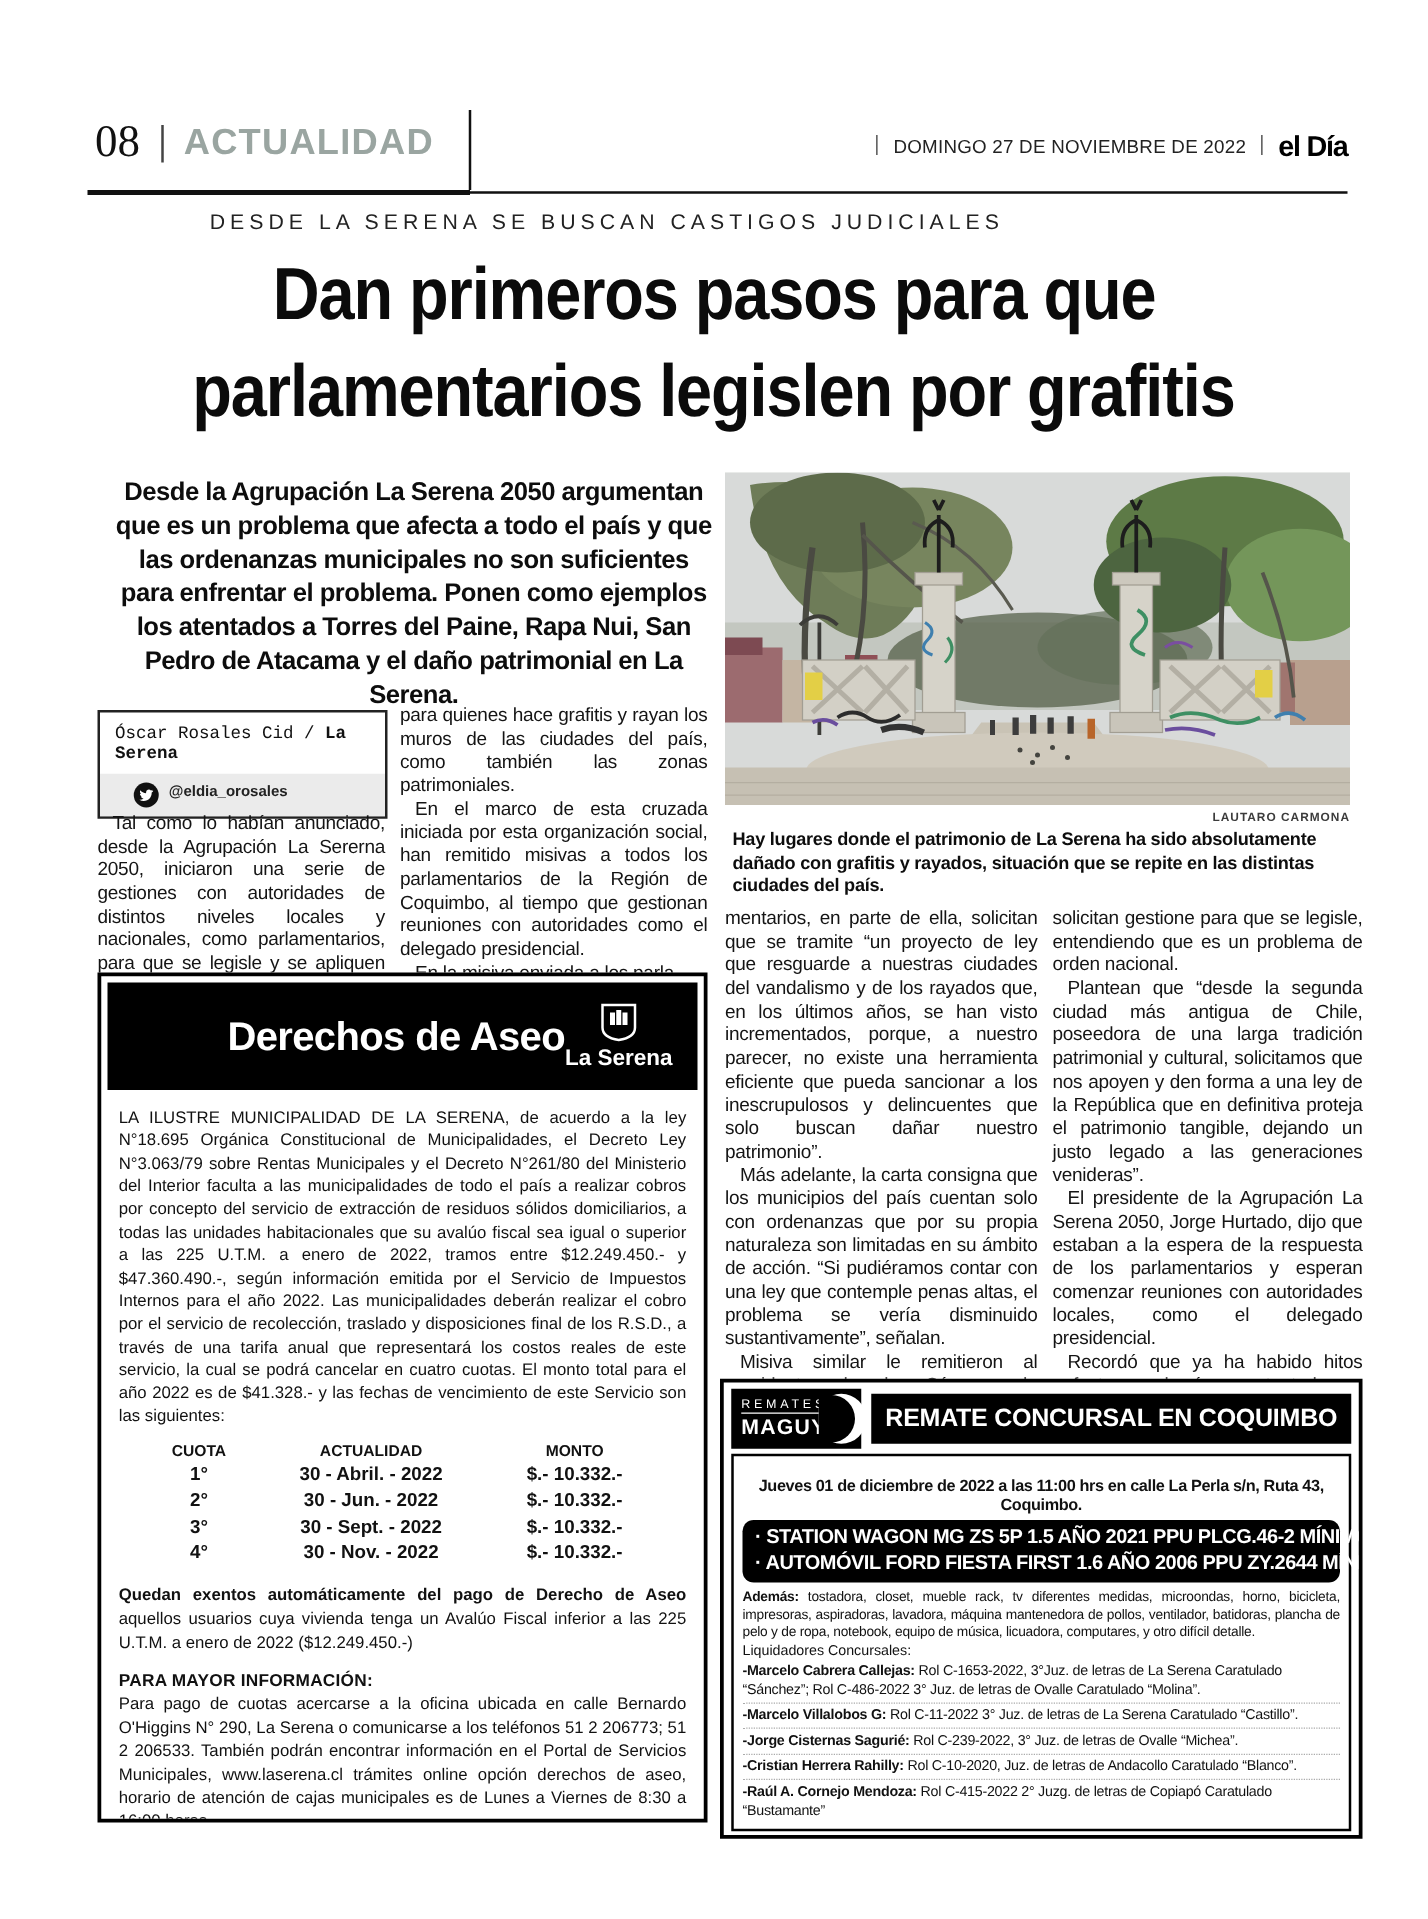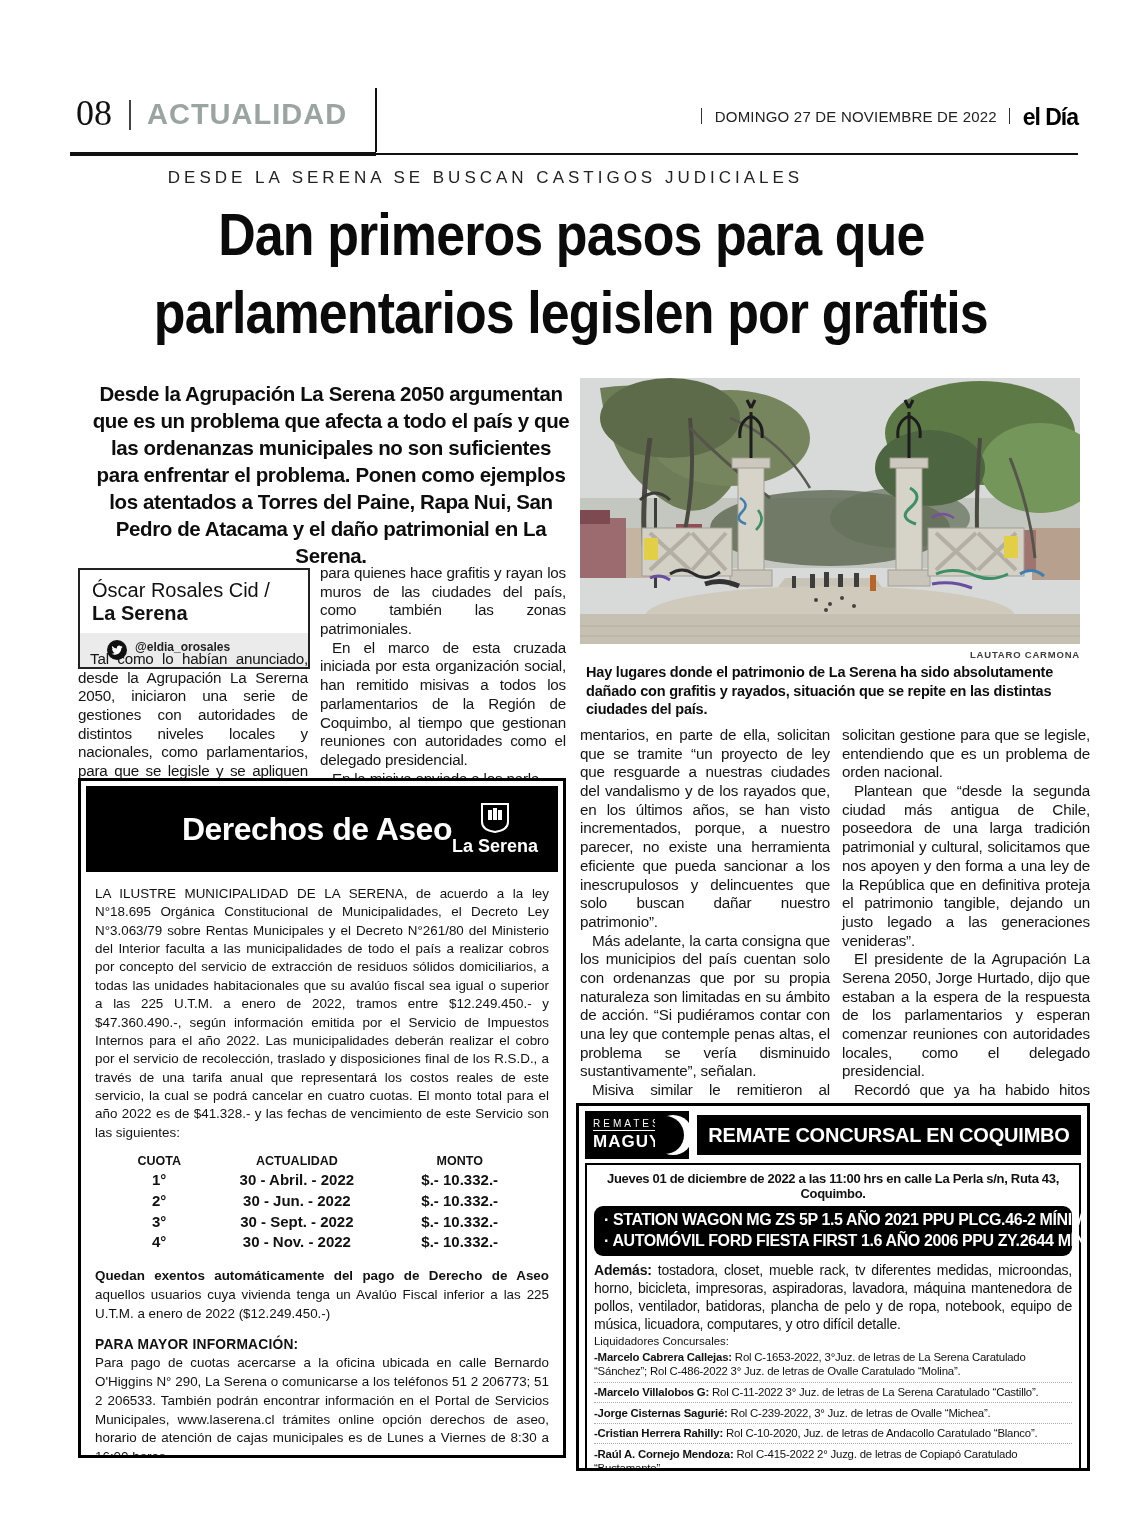--- a/index.html
+++ b/index.html
@@ -21,21 +21,21 @@
   .headline{left:0;top:196px;width:1142px;text-align:center;font-weight:bold;color:#0b0b0b;
             font-size:59px;line-height:1.33;letter-spacing:-1px;}
   .headline span{display:inline-block;transform:scaleX(0.88);transform-origin:center;}
 
   
   .lede{left:92px;top:380px;width:478px;text-align:center;font-weight:bold;
         font-size:20.5px;line-height:1.32;letter-spacing:-0.4px;color:#0d0d0d;}
 
   
   .byline{left:78px;top:568px;width:228px;border:2px solid #222;background:#fff;}
-  .byline-top{padding:9px 10px 8px 12px;font-family:Liberation Sans, sans-serif;font-size:20px;color:#111;}
+  .byline-top{padding:9px 10px 8px 12px;font-family:Liberation Mono, monospace;font-size:14px;color:#111;}
   .byline-top b{font-weight:bold;}
   .byline-bot{background:#ebebeb;padding:7px 10px 7px 27px;display:flex;align-items:flex-start;gap:8px;}
   .twicon{width:20px;height:20px;border-radius:50%;background:#111;display:flex;align-items:center;justify-content:center;}
   .twicon svg{width:12px;height:12px;fill:#fff;}
   .handle{font-size:12px;font-weight:bold;color:#222;}
 
   
   .col{font-size:15.2px;line-height:1.23;letter-spacing:-0.2px;text-align:justify;color:#141414;}
   .col p{margin:0;text-indent:12px;}
   .col.cont p:first-child{text-indent:0;}
@@ -73,26 +73,26 @@
   .remate{left:576px;top:1103px;width:514px;height:368px;border:3px solid #000;box-sizing:border-box;
           background:#fff;overflow:hidden;}
   .rem-hdr{margin:5px 6px 4px 6px;display:flex;align-items:center;gap:8px;}
   .rem-logo{position:relative;width:104px;height:48px;background:#000;color:#fff;flex:0 0 auto;
             display:flex;flex-direction:column;justify-content:center;padding-left:8px;box-sizing:border-box;}
   .rem-logo .l1{font-size:10px;letter-spacing:3px;border-bottom:1px solid #fff;display:inline-block;width:74px;padding-bottom:1px;}
   .rem-logo .l2{font-size:17px;font-weight:bold;letter-spacing:1px;margin-top:1px;}
   .rem-logo .moon{position:absolute;right:-10px;top:2px;width:44px;height:44px;}
   .rem-title{flex:1;background:#000;color:#fff;height:40px;display:flex;align-items:center;justify-content:center;
              font-size:20px;font-weight:bold;letter-spacing:-0.2px;}
-  .rem-box{margin:0 6px;border:2px solid #000;padding:5px 7px 4px 7px;}
+  .rem-box{margin:0 6px;border:2px solid #000;padding:15px 7px 4px 7px;}
   .rem-date{text-align:center;font-size:13px;font-weight:bold;letter-spacing:-0.3px;margin:1px 0 5px 0;}
   .rem-bullets{background:#000;color:#fff;border-radius:9px;padding:4px 10px;font-size:16px;font-weight:bold;
                letter-spacing:-0.4px;line-height:1.3;}
   .rem-bullets p{margin:0;white-space:nowrap;}
-  .rem-ademas{font-size:14px;line-height:1.3;text-align:justify;letter-spacing:-0.2px;margin-top:5px;color:#111;}
+  .rem-ademas{font-size:11px;line-height:1.3;text-align:justify;letter-spacing:-0.2px;margin-top:5px;color:#111;}
   .rem-ademas b{font-weight:bold;}
   .rem-liqh{font-size:11.4px;margin-top:2px;}
   .liq-row{font-size:11.4px;line-height:1.28;letter-spacing:-0.2px;padding:2.5px 0;color:#111;}
   .liq-row + .liq-row{border-top:1px dotted #aaa;}
   .liq-row b{font-weight:bold;}
 </style>
 </head>
 <body>
 
 <div class="page">

